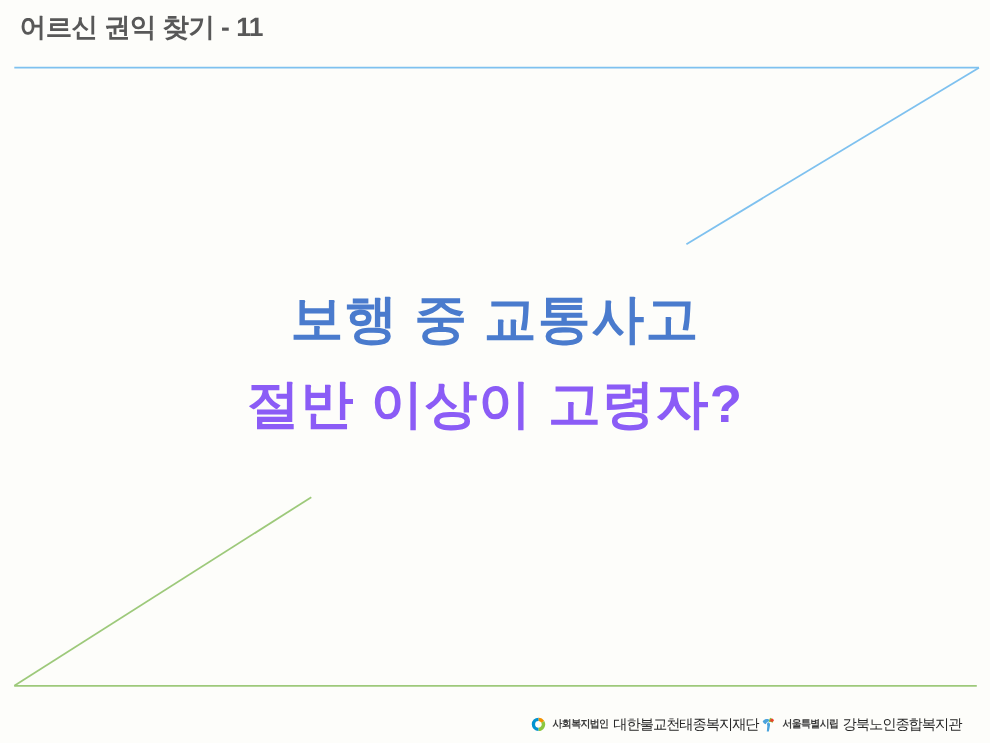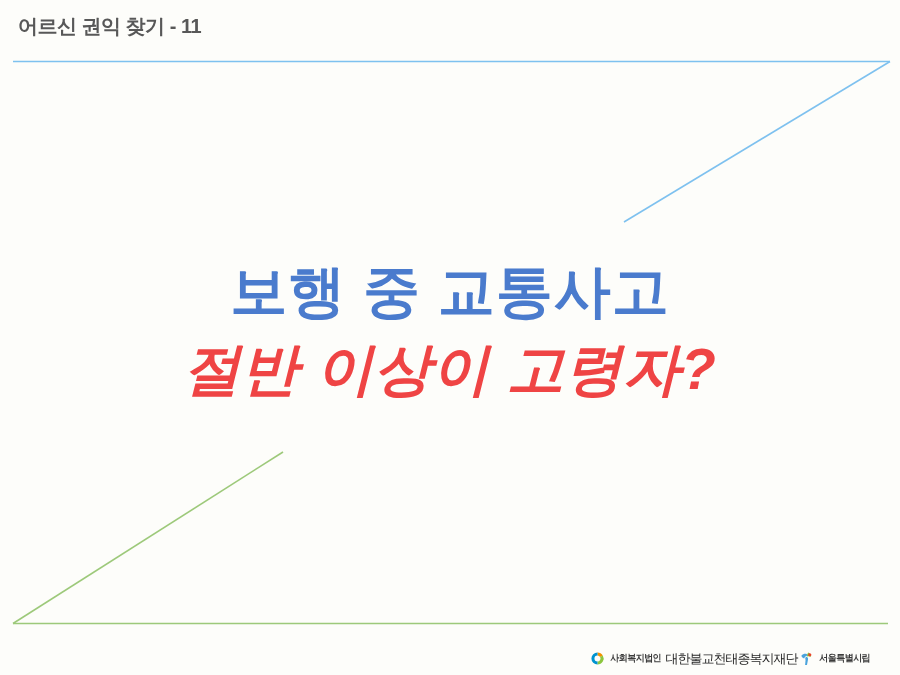--- a/index.html
+++ b/index.html
@@ -23,21 +23,21 @@
 
   
   #slide-header {
     position: absolute;
     left: 18px;
     top: 9px;
     width: 500px;
     height: 36px;
   }
   #header-title {
-    font-size: 20px;
+    font-size: 24px;
     font-weight: bold;
     color: #585858;
     letter-spacing: -0.5px;
     line-height: 34px;
     white-space: nowrap;
   }
 
   
   .deco-svg {
     position: absolute;
@@ -50,28 +50,28 @@
 
   
   #main-title {
     position: absolute;
     left: 0;
     top: 252px;
     width: 900px;
     text-align: center;
   }
   .title-line {
-    font-size: 57px;
+    font-size: 48px;
     font-weight: bold;
     line-height: 78px;
     letter-spacing: 1px;
     white-space: nowrap;
   }
   #title-line-1 { color: #4a7bcd; }
-  #title-line-2 { color: #ef4444; font-style: italic; }
+  #title-line-2 { color: #8b5cf6; }
 
   
   #footer {
     position: absolute;
     right: 26px;
     bottom: 6px;
     display: flex;
     flex-direction: row;
     align-items: flex-end;
     gap: 1px;
@@ -142,17 +142,18 @@
     </div>
 
     <div class="footer-row">
       <svg class="footer-logo-mark" viewBox="0 0 32 32" xmlns="http://www.w3.org/2000/svg">
         <path d="M5 10 C10 4 17 5 20 9 C16 10 12 12 11 16 C8 15 6 13 5 10 Z" fill="#4aa3dc"></path>
         <path d="M20 3 C24 5 26 9 25 13 C22 11 19 11 17 12 C17 8 18 5 20 3 Z" fill="#8cc63f"></path>
         <circle cx="23" cy="8" r="3.4" fill="#e8452b"></circle>
         <path d="M16 12 C19 13 20 16 19 19 L17 30 L13 30 L14 19 C13 16 13 13 16 12 Z" fill="#4aa3dc"></path>
       </svg>
       <span class="footer-small">서울특별시립</span>
+      <span class="footer-large">강북노인종합복지관</span>
     </div>
 
   </div>
 
 </div>
 
 </body></html>

